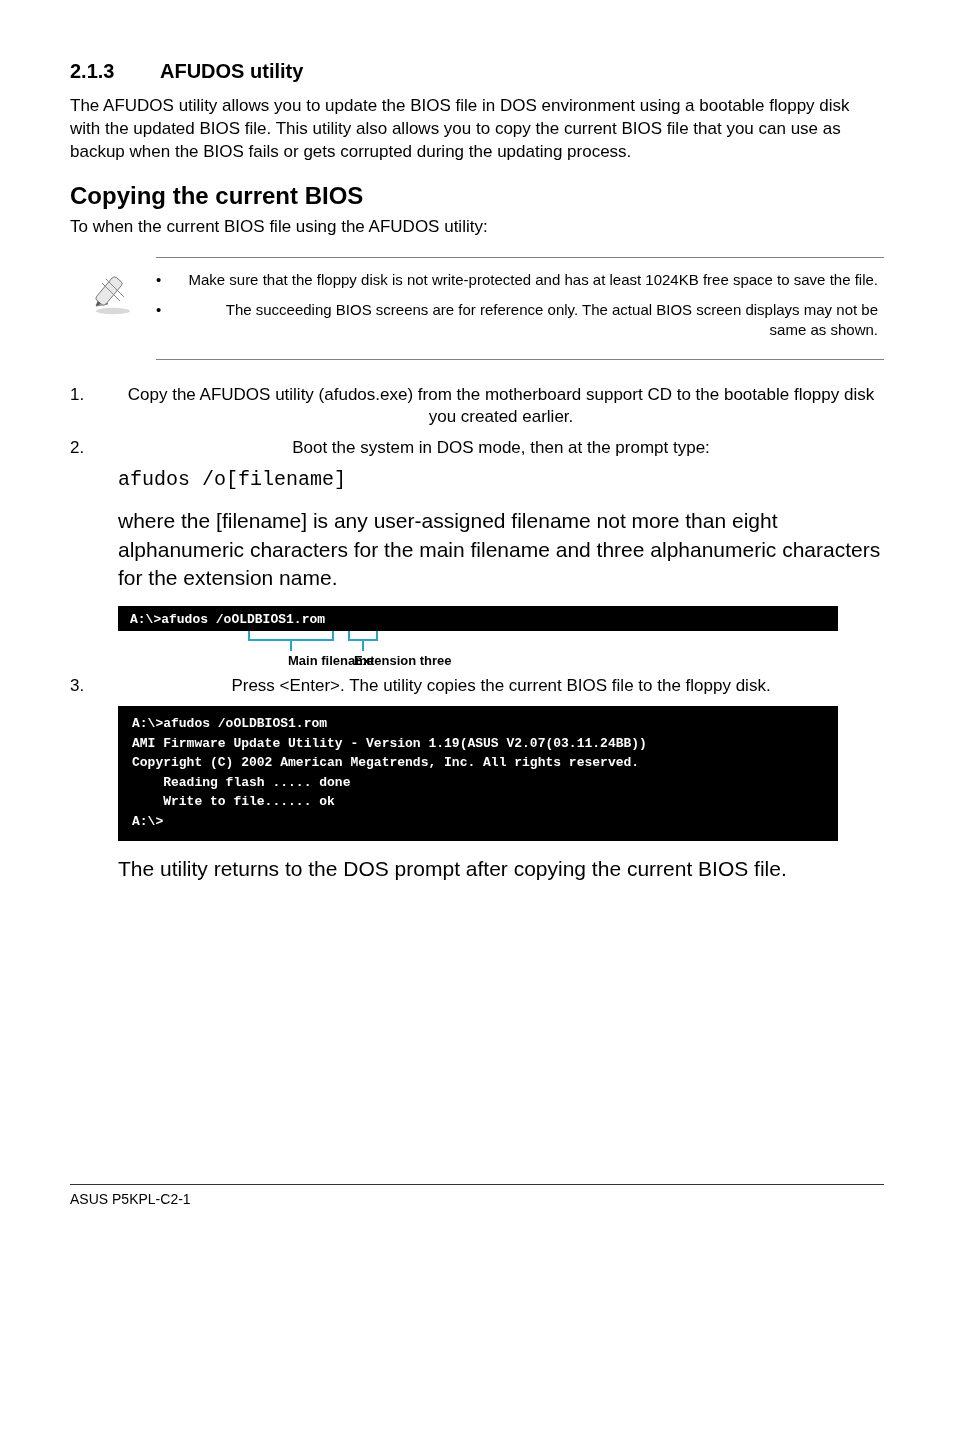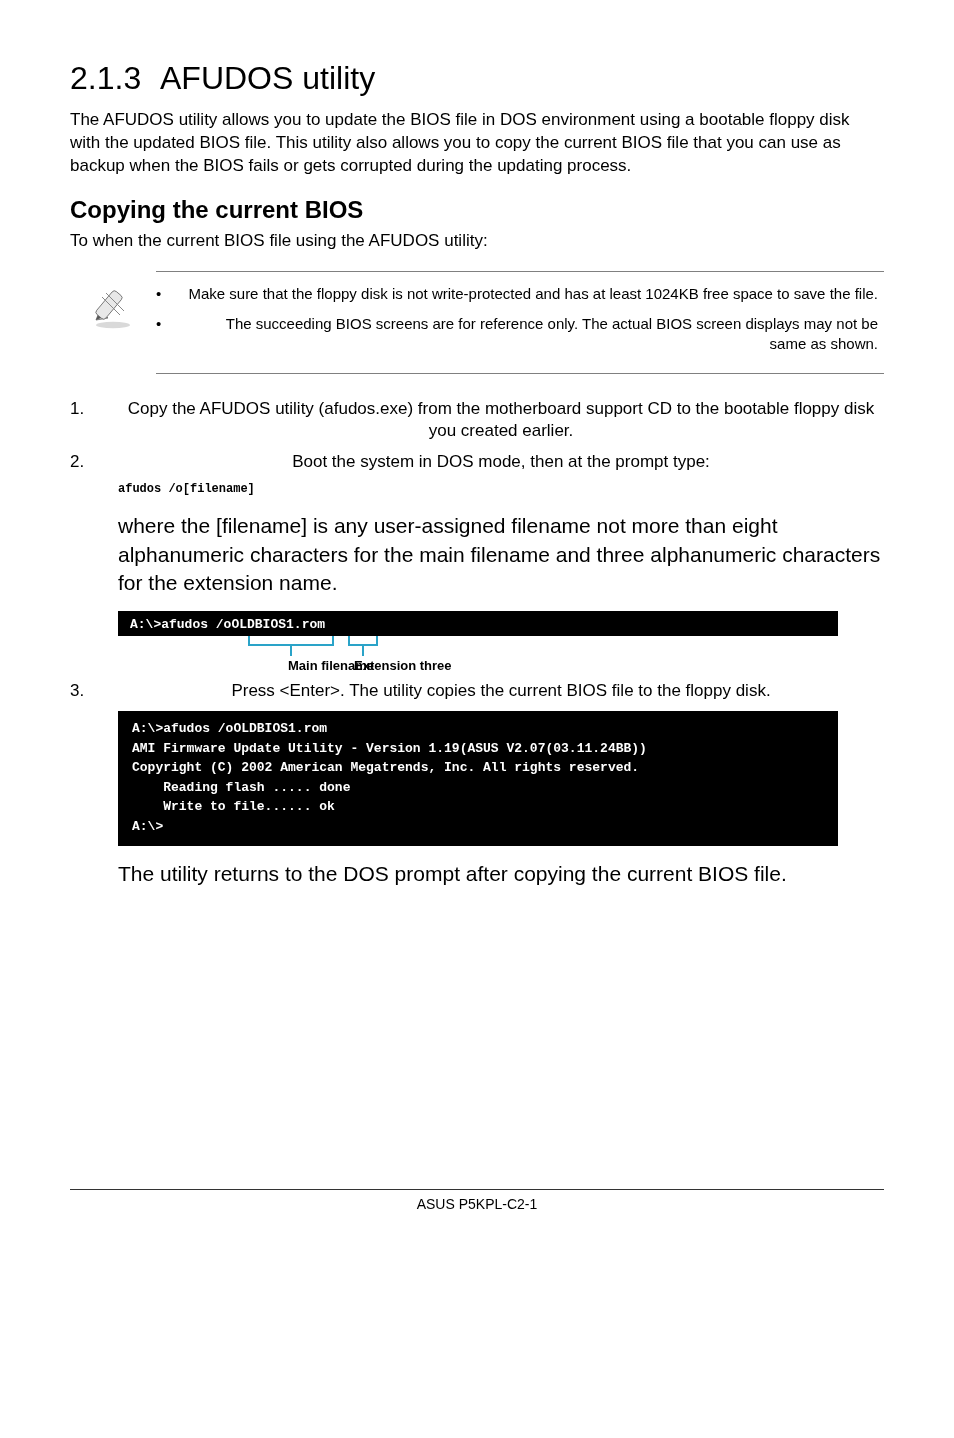--- a/index.html
+++ b/index.html
@@ -1,46 +1,46 @@
 <!DOCTYPE html>
 <html><head>
 <meta charset="utf-8">
 <style>
   * { box-sizing: border-box; margin: 0; padding: 0; }
   body { font-family: Arial, Helvetica, sans-serif; color: #000; background: #fff; width: 954px; padding: 60px 70px 30px 70px; position: relative; }
-  .h2 { font-size: 32px; font-weight: normal; margin-bottom: 12px; }
+  .h2 { font-size: 20px; font-weight: bold; margin-bottom: 12px; }
   .h2 .num { display: inline-block; width: 90px; }
   .p { font-size: 17px; line-height: 1.35; margin-bottom: 18px; }
   .h3 { font-size: 24px; font-weight: bold; margin-bottom: 6px; margin-top: 6px; }
   .note-block { margin: 8px 0 24px 0; }
   .note-block .rule { border: none; border-top: 1px solid #808080; margin: 0 0 0 86px; }
   .note-row { display: flex; align-items: flex-start; }
   .note-icon { width: 86px; flex: 0 0 86px; display: flex; justify-content: center; padding-top: 12px; }
   .note-items { flex: 1; padding: 8px 6px 8px 0; }
   .note-item { display: flex; font-size: 15px; line-height: 1.35; margin: 4px 0 10px 0; }
   .note-item .bullet { width: 30px; flex: 0 0 30px; text-align: left; }
   .note-item .itxt { flex: 1; text-align: right; }
   .ol-item { display: flex; font-size: 17px; line-height: 1.35; margin-bottom: 8px; }
   .ol-item .num { width: 48px; flex: 0 0 48px; }
   .ol-item .txt { flex: 1; text-align: center; }
-  .code-line { font-family: "Courier New", monospace; font-size: 12px; font-weight: bold; margin-left: 48px; margin-bottom: 16px; }
+  .code-line { font-family: "Courier New", monospace; font-size: 20px; font-weight: normal; margin-left: 48px; margin-bottom: 16px; }
   .sub-p { font-size: 21px; line-height: 1.35; margin-left: 48px; margin-bottom: 14px; margin-top: 4px; }
   .term1 { background: #000; color: #fff; font-family: "Courier New", monospace; font-size: 13px; font-weight: bold; margin-left: 48px; width: 720px; padding: 6px 12px 4px 12px; }
   .anno { margin-left: 48px; width: 720px; position: relative; height: 44px; }
   .anno .bar { position: absolute; border: 2px solid #2aa3c8; border-top: none; height: 10px; top: 0; }
   .anno .bar.left { left: 130px; width: 86px; }
   .anno .bar.right { left: 230px; width: 30px; }
   .anno .tick { position: absolute; width: 2px; height: 10px; background: #2aa3c8; top: 10px; }
   .anno .tick.l { left: 172px; }
   .anno .tick.r { left: 244px; }
   .anno .label { position: absolute; top: 22px; font-size: 13px; font-weight: bold; }
   .anno .label.l { left: 130px; padding-left: 40px; }
   .anno .label.r { left: 236px; }
   .term2 { background: #000; color: #fff; font-family: "Courier New", monospace; font-size: 13px; font-weight: bold; margin-left: 48px; width: 720px; padding: 8px 14px 10px 14px; line-height: 1.5; white-space: pre; }
-  .footer { position: relative; margin-top: 300px; border-top: 1px solid #333; padding-top: 6px; display: flex; justify-content: center; font-size: 14px; }
+  .footer { position: relative; margin-top: 300px; border-top: 1px solid #333; padding-top: 6px; display: flex; justify-content: flex-start; font-size: 14px; }
 </style>
 </head>
 <body>
 
 <div class="h2">
   <span class="num">2.1.3</span><span>AFUDOS utility</span>
 </div>
 
 <div class="p">The AFUDOS utility allows you to update the BIOS file in DOS environment using a bootable floppy disk with the updated BIOS file. This utility also allows you to copy the current BIOS file that you can use as backup when the BIOS fails or gets corrupted during the updating process.</div>
 

